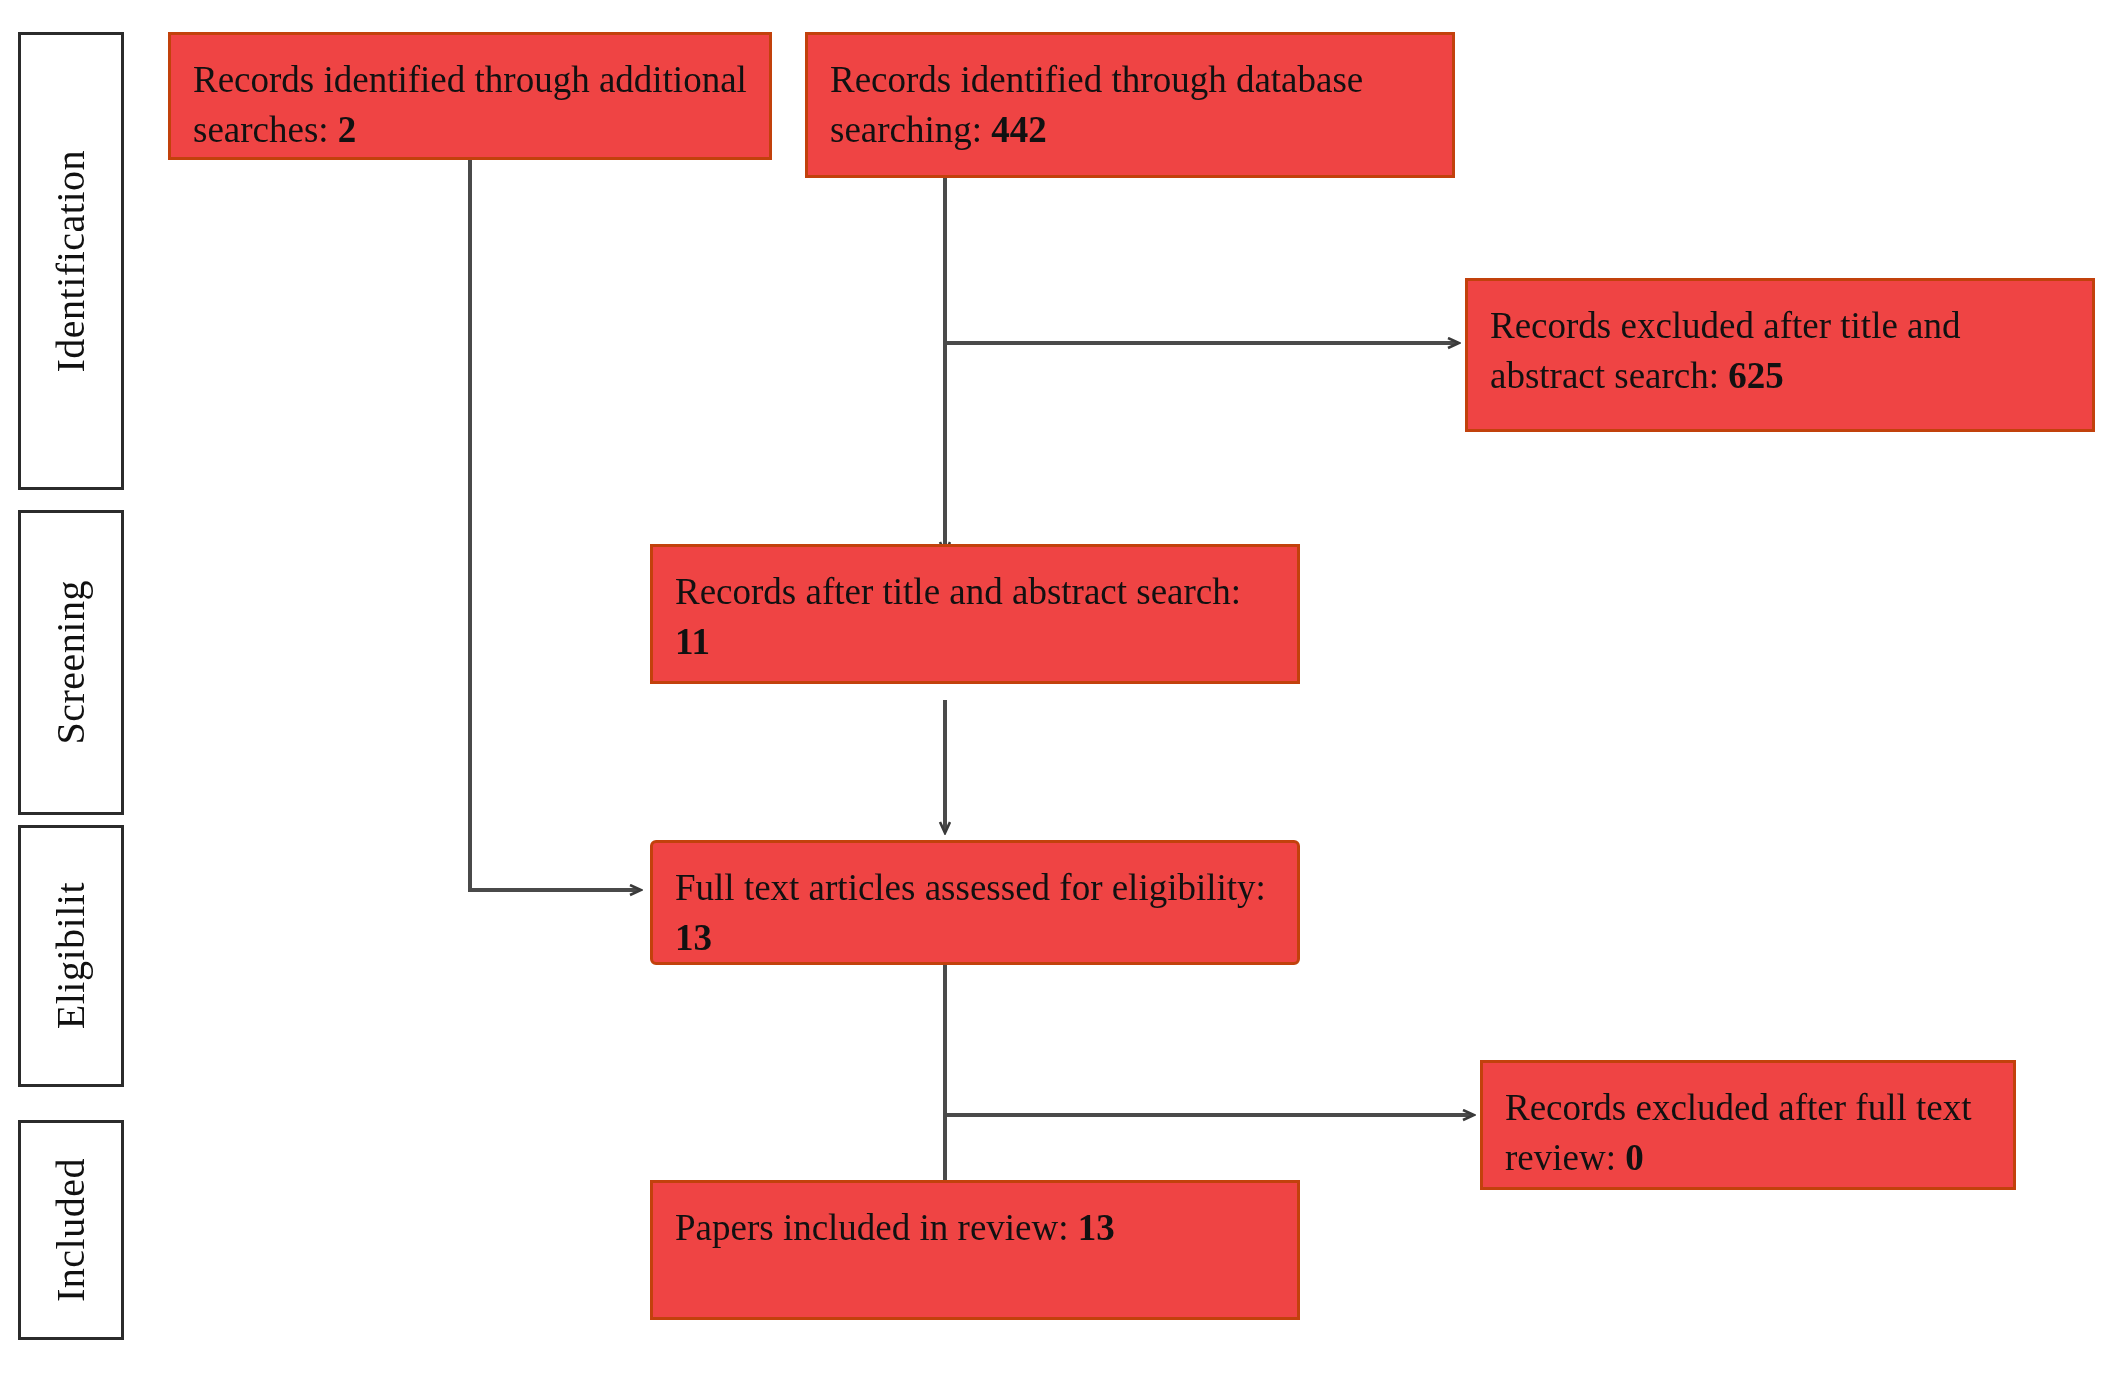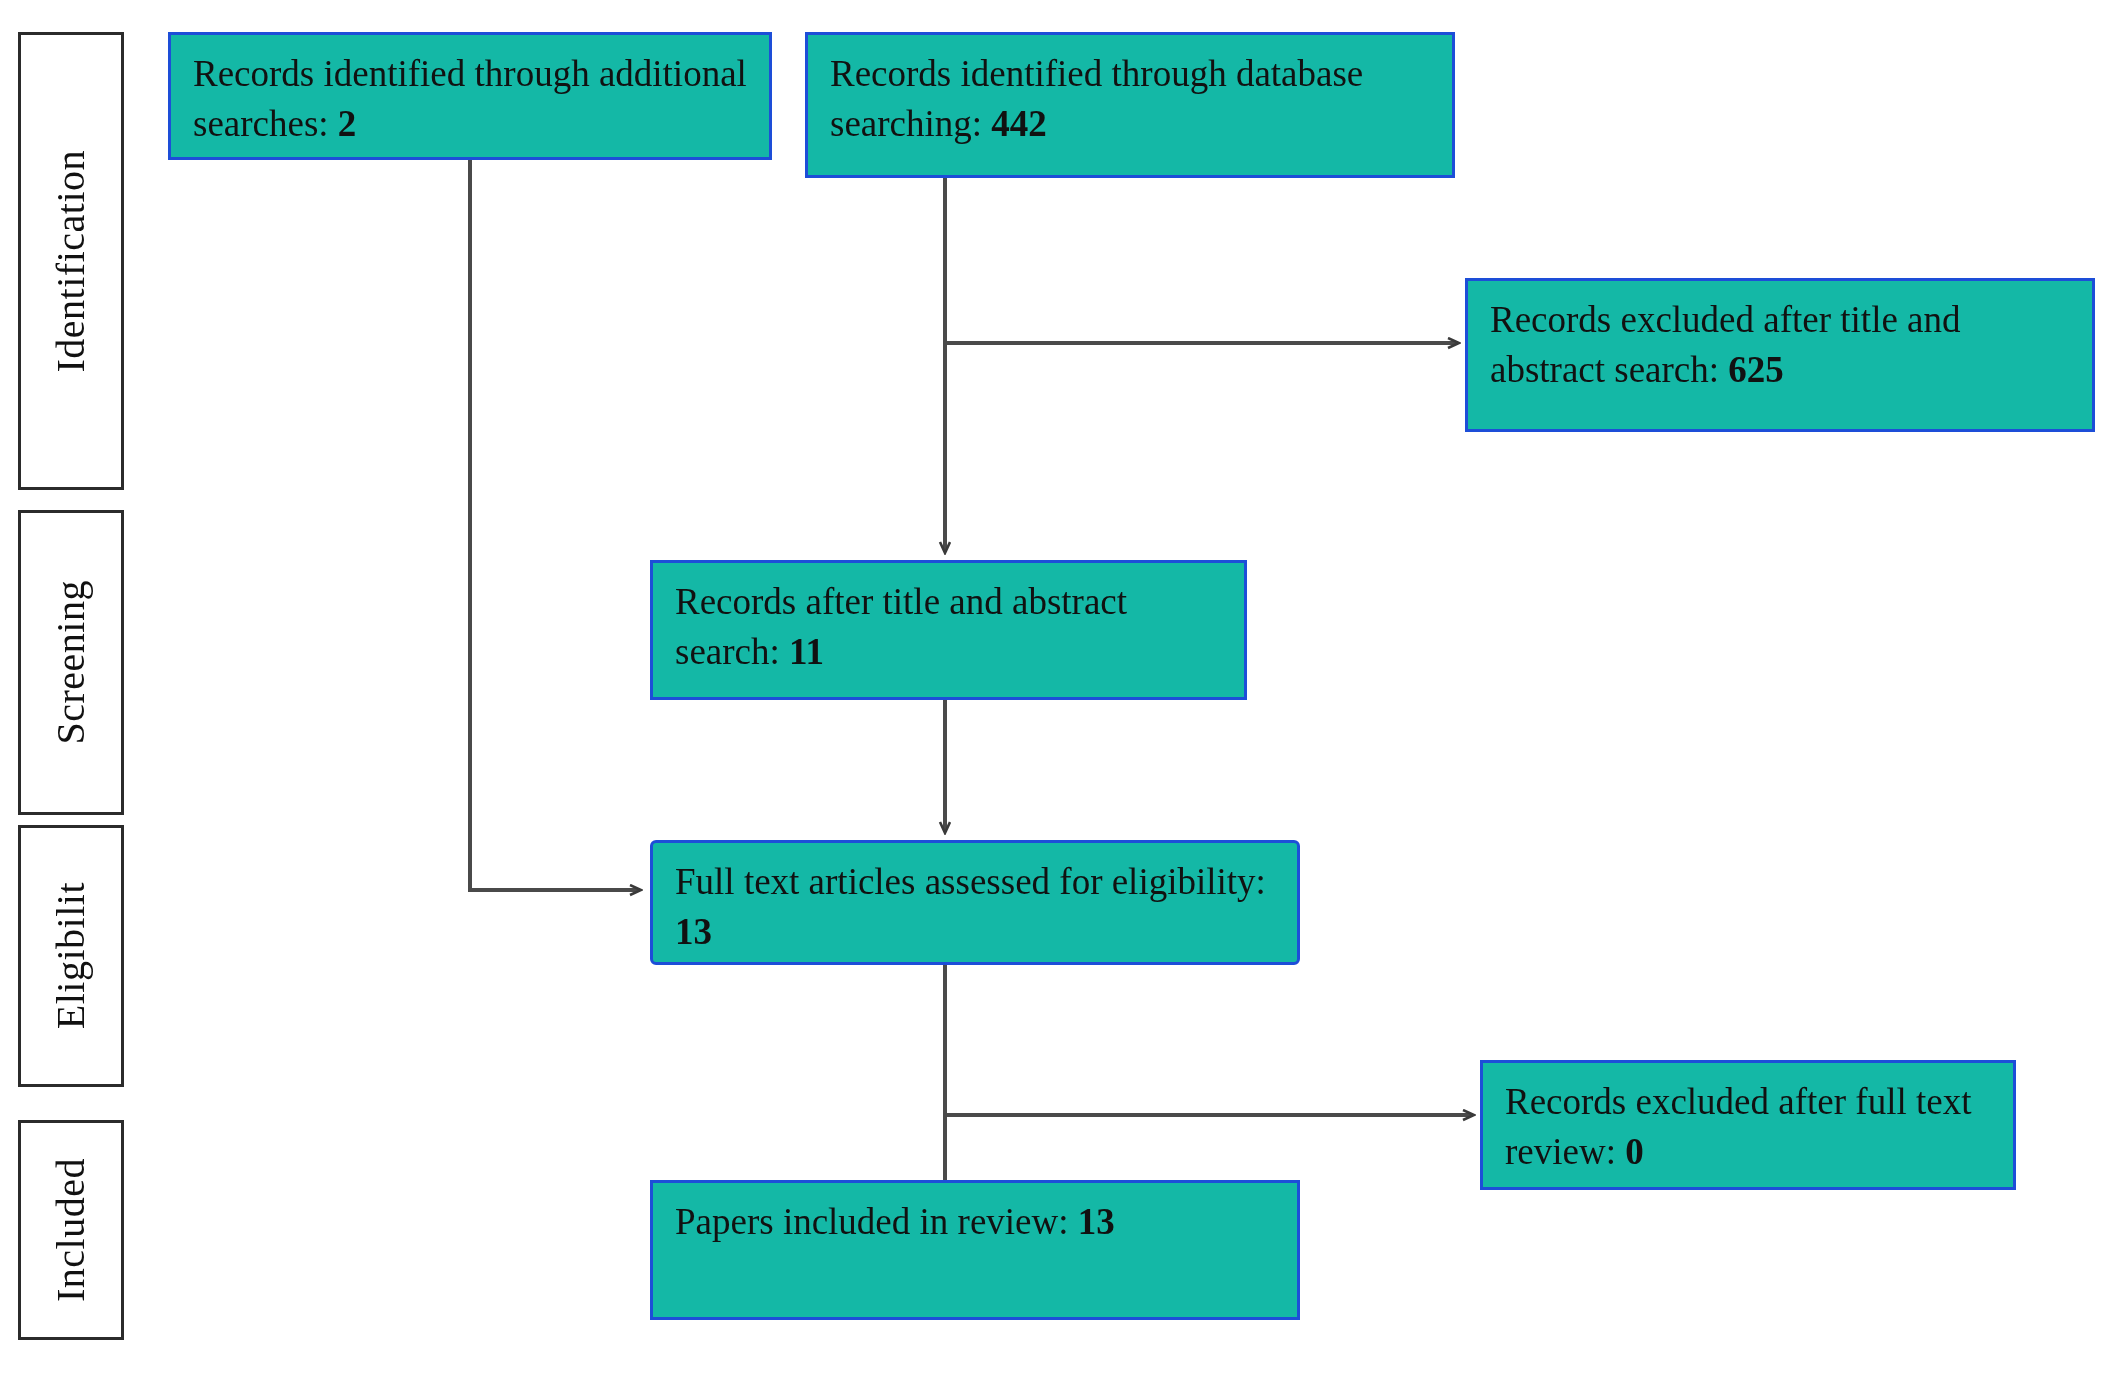--- a/index.html
+++ b/index.html
@@ -28,24 +28,24 @@
     writing-mode: vertical-rl;
     transform: rotate(180deg);
     font-size: 40px;
     color: #111111;
     letter-spacing: 0.5px;
     white-space: nowrap;
     line-height: 1;
   }
   .node {
     position: absolute;
-    border: 3px solid #1d4ed8;
-    background: #14b8a6;
+    border: 3px solid #c2410c;
+    background: #ef4444;
     box-sizing: border-box;
-    padding: 14px 22px 0 22px;
+    padding: 20px 22px 0 22px;
   }
   .node-text {
     font-size: 37px;
     line-height: 1.34;
     color: #111111;
   }
   .node-text b {
     font-weight: bold;
   }
   svg.wires {
@@ -109,21 +109,21 @@
       <span>Records identified through database searching: </span><b>442</b>
     </div>
   </div>
 
   <div class="node" style="left:1465px; top:278px; width:630px; height:154px;">
     <div class="node-text">
       <span>Records excluded after title and abstract search: </span><b>625</b>
     </div>
   </div>
 
-  <div class="node" style="left:650px; top:560px; width:597px; height:140px;">
+  <div class="node" style="left:650px; top:544px; width:650px; height:140px;">
     <div class="node-text">
       <span>Records after title and abstract search: </span><b>11</b>
     </div>
   </div>
 
   <div class="node" style="left:650px; top:840px; width:650px; height:125px;border-radius:6px;">
     <div class="node-text">
       <span>Full text articles assessed for eligibility: </span><b>13</b>
     </div>
   </div>

